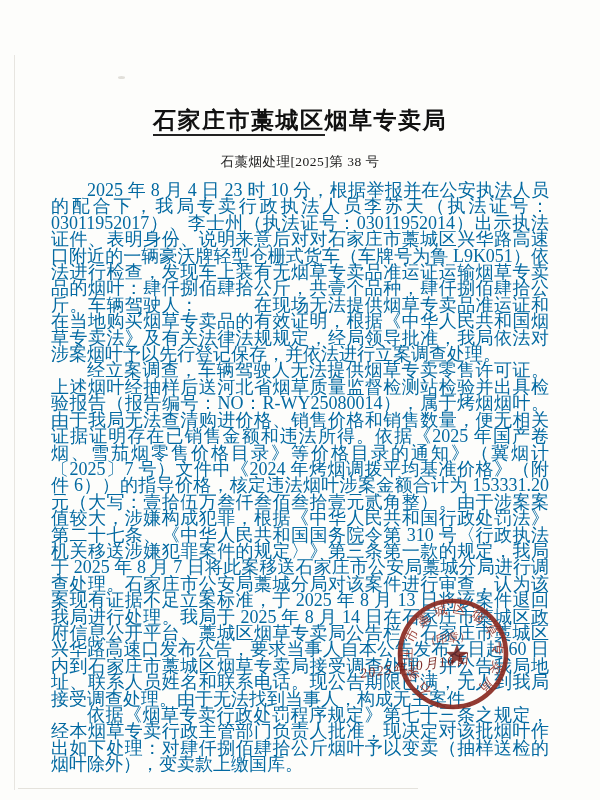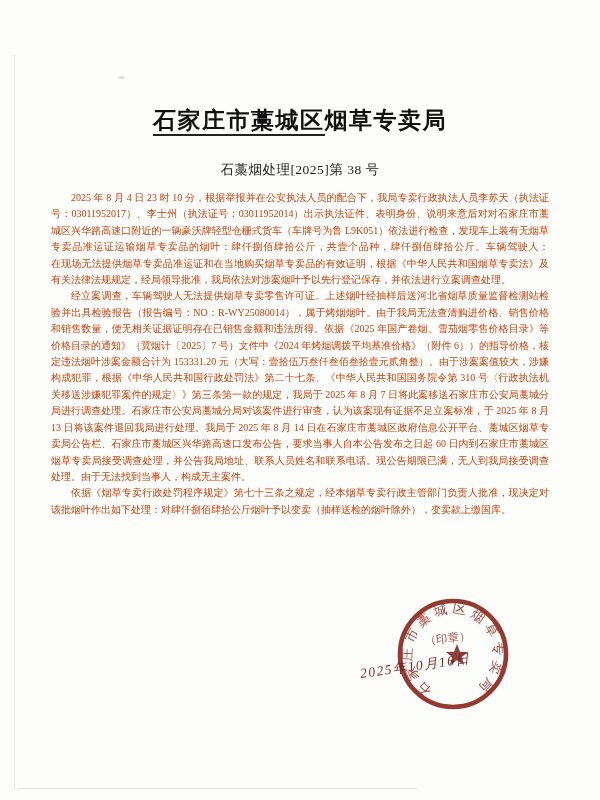--- a/index.html
+++ b/index.html
@@ -55,32 +55,32 @@
     padding-bottom: 1px;
   }
   .doc-type {
     margin-top: 13px;
     font-size: 17px;
     font-weight: bold;
     letter-spacing: 2px;
     color: #141414;
   }
   .doc-number {
-    margin-top: 25px;
+    margin-top: 17px;
     font-size: 13.5px;
     letter-spacing: .5px;
     color: #1a1a1a;
   }
   .body-text {
     margin: 11px 51px 0 51px;
     width: 498px;
-    font-size: 10px;
+    font-size: 18px;
     line-height: 16.4px;
     text-align: justify;
-    color: #c2410c;
+    color: #0369a1;
   }
   .body-text p {
     margin: 0;
     text-indent: 2em;
   }
   
   .seal {
     position: absolute;
     left: 358px;
     top: 590px;

